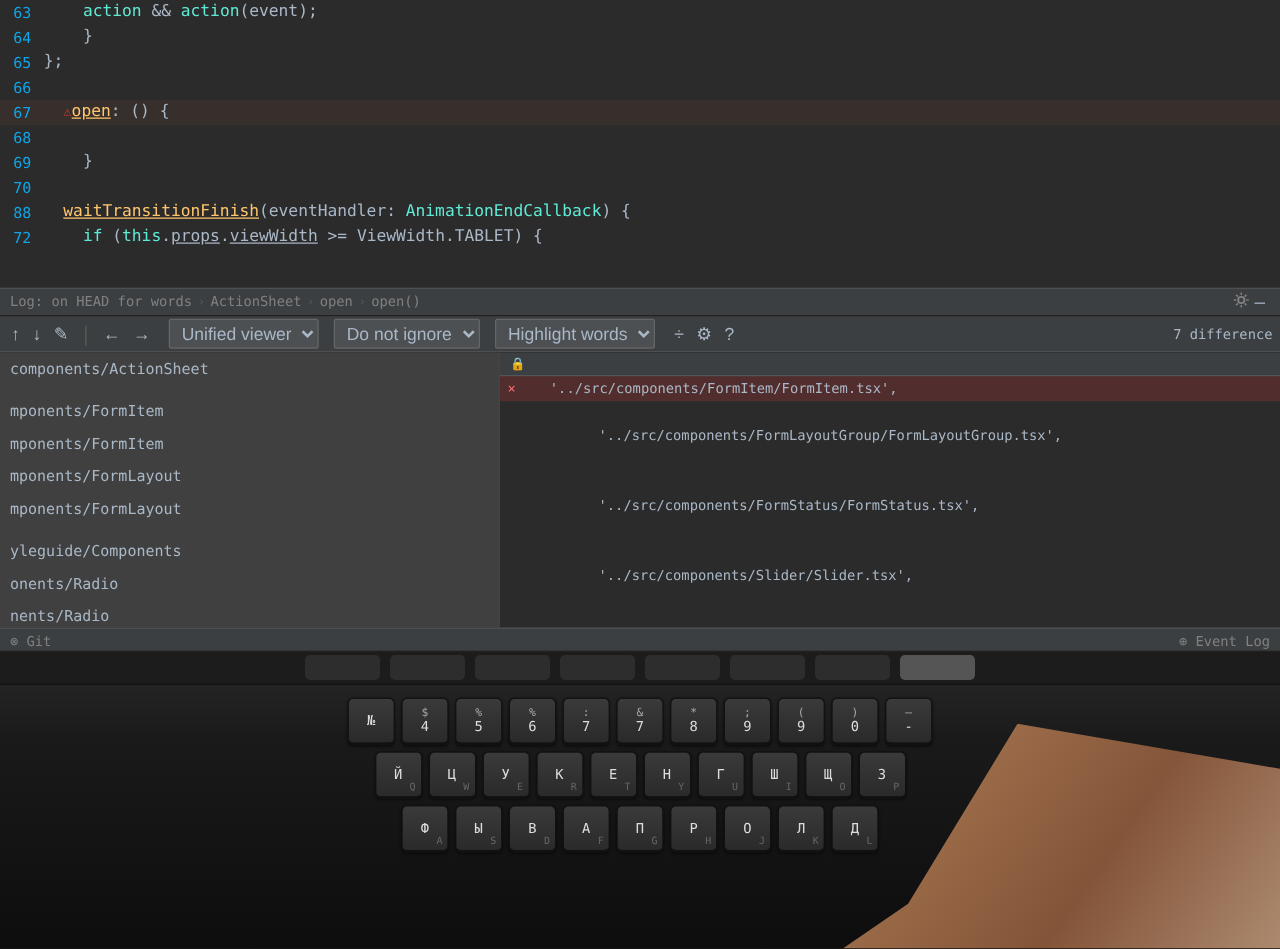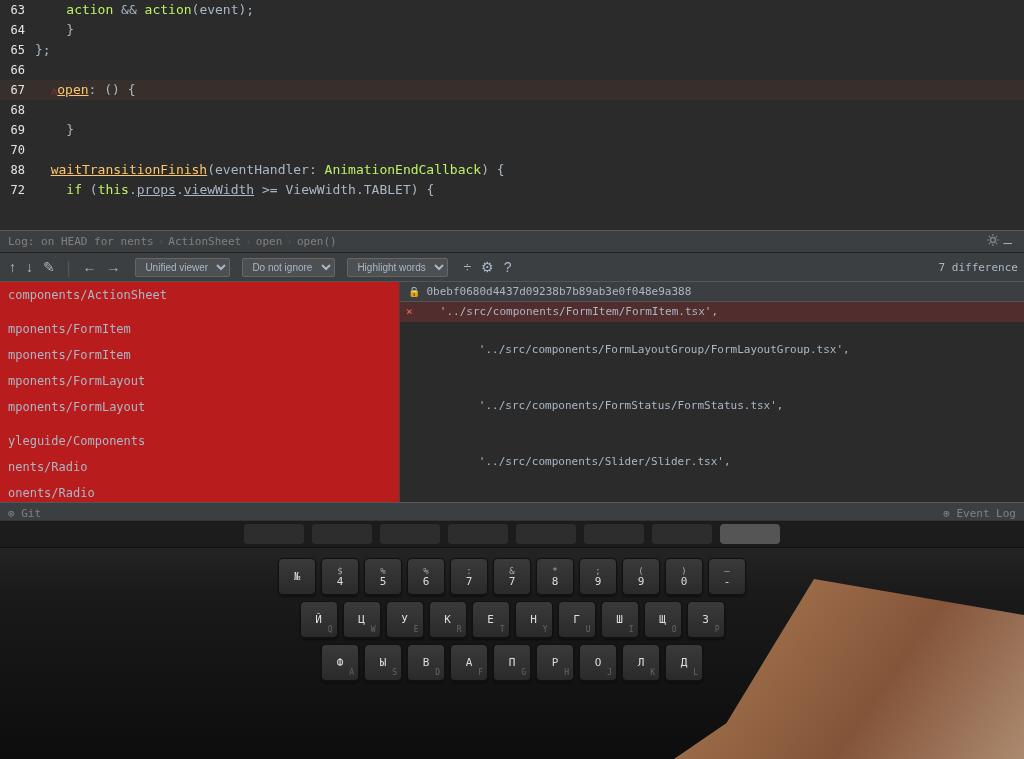--- a/index.html
+++ b/index.html
@@ -37,35 +37,35 @@
       position: relative;
     }
 
     .code-line {
       display: flex;
       align-items: center;
       height: 20px;
     }
 
     .line-number {
-      color: #e5e5e5;
+      color: #0ea5e9;
       width: 35px;
       text-align: right;
       padding-right: 10px;
       font-size: 12px;
       flex-shrink: 0;
       user-select: none;
     }
 
     .line-content {
       flex: 1;
       white-space: pre;
     }
 
-    .kw-orange { color: #bef264; }
+    .kw-orange { color: #5eead4; }
     .kw-yellow { color: #ffc66d; }
     .kw-white { color: #a9b7c6; }
     .underline { text-decoration: underline; }
 
     
     .breadcrumb-bar {
       background: #3c3f41;
       height: 22px;
       display: flex;
       align-items: center;
@@ -89,21 +89,21 @@
       padding: 0 6px;
       gap: 4px;
       border-bottom: 1px solid #555;
       border-top: 1px solid #222;
     }
 
     .toolbar-dropdown {
       background: #4c5052;
       border: 1px solid #666;
       color: #a9b7c6;
-      font-size: 10px;
+      font-size: 14px;
       padding: 2px 5px;
       cursor: pointer;
       border-radius: 2px;
     }
 
     .diff-count {
       margin-left: auto;
       color: #a9b7c6;
       font-size: 11px;
     }
@@ -112,21 +112,21 @@
     .diff-area {
       display: flex;
       height: 220px;
       background: #2b2b2b;
       overflow: hidden;
     }
 
     
     .file-list {
       width: 400px;
-      background: #b91c1c;
+      background: #404040;
       border-right: 1px solid #444;
       font-size: 12px;
       color: #a9b7c6;
       overflow: hidden;
     }
 
     .file-item {
       padding: 3px 8px;
       line-height: 20px;
       cursor: pointer;
@@ -361,21 +361,21 @@
       </div>
       <div class="code-line">
         <span class="line-number">72</span>
         <span class="line-content">    <span class="kw-orange">if</span> (<span class="kw-orange">this</span>.<span class="kw-white underline">props</span>.<span class="kw-white underline">viewWidth</span> &gt;= <span class="kw-white">ViewWidth</span>.<span class="kw-white">TABLET</span>) {</span>
       </div>
 
     </div>
   </div>
 
   <div class="breadcrumb-bar">
-    <span>Log: on HEAD for nents</span>
+    <span>Log: on HEAD for words</span>
     <span class="breadcrumb-sep">›</span>
     <span>ActionSheet</span>
     <span class="breadcrumb-sep">›</span>
     <span>open</span>
     <span class="breadcrumb-sep">›</span>
     <span>open()</span>
     <span style="margin-left:auto;">
       <svg width="14" height="14" viewBox="0 0 14 14">
         <circle cx="7" cy="7" r="2.5" fill="none" stroke="#808080" stroke-width="1.5"></circle>
         <path d="M7 1v2M7 11v2M1 7h2M11 7h2M2.9 2.9l1.4 1.4M9.7 9.7l1.4 1.4M2.9 11.1l1.4-1.4M9.7 4.3l1.4-1.4" stroke="#808080" stroke-width="1.2"></path>
@@ -414,28 +414,27 @@
 
     <div class="file-list">
       <div class="file-item">components/ActionSheet</div>
       <div class="file-item" style="height:8px;"></div>
       <div class="file-item">mponents/FormItem</div>
       <div class="file-item">mponents/FormItem</div>
       <div class="file-item">mponents/FormLayout</div>
       <div class="file-item">mponents/FormLayout</div>
       <div class="file-item" style="height:8px;"></div>
       <div class="file-item">yleguide/Components</div>
+      <div class="file-item">onents/Radio</div>
       <div class="file-item">nents/Radio</div>
-      <div class="file-item">onents/Radio</div>
     </div>
 
     <div class="diff-content">
       <div class="diff-header">
         <span class="lock-icon">🔒</span>
-        <span>0bebf0680d4437d09238b7b89ab3e0f048e9a388</span>
       </div>
 
       <div class="diff-removed diff-line" style="background: rgba(200,50,50,0.25);">
         <span class="marker">×</span>
         <span>   '../src/components/FormItem/FormItem.tsx',</span>
       </div>
       <div class="diff-line">
         <span>   '../src/components/FormLayoutGroup/FormLayoutGroup.tsx',</span>
       </div>
       <div class="diff-line">

